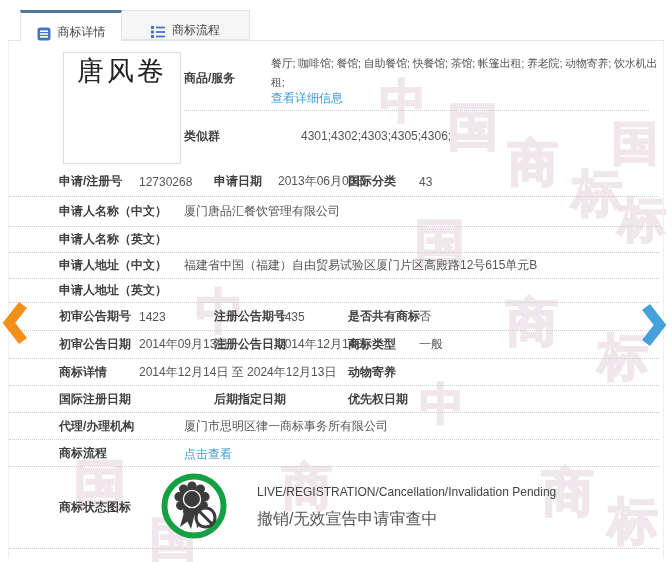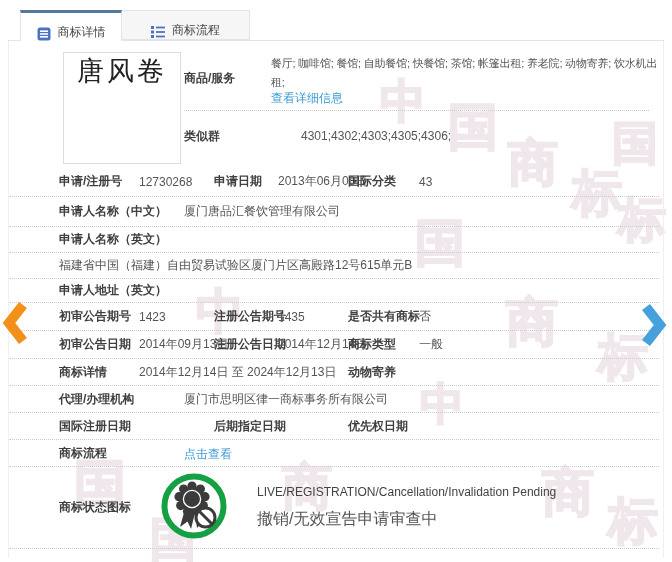--- a/index.html
+++ b/index.html
@@ -143,20 +143,21 @@
       <div class="lbl">申请人名称（中文）</div>
       <div class="val">厦门唐品汇餐饮管理有限公司</div>
     </div>
 
     <div class="row rowf" style="height:26px;">
       <div class="lbl">申请人名称（英文）</div>
       <div class="val"></div>
     </div>
 
     <div class="row rowf" style="height:26px;">
+      <div class="lbl">申请人地址（中文）</div>
       <div class="val">福建省中国（福建）自由贸易试验区厦门片区高殿路12号615单元B</div>
     </div>
 
     <div class="row rowf" style="height:24px;">
       <div class="lbl">申请人地址（英文）</div>
       <div class="val"></div>
     </div>
 
     <div class="row row3" style="height:28px;">
       <div class="lbl">初审公告期号</div>
@@ -176,29 +177,29 @@
       <div class="val">一般</div>
     </div>
 
     <div class="row row3" style="height:27px;">
       <div class="lbl">商标详情</div>
       <div class="val span24">2014年12月14日 至 2024年12月13日</div>
       <div class="lbl">动物寄养</div>
       <div class="val"></div>
     </div>
 
-    <div class="row rowf" style="height:27px;">
-      <div class="lbl">代理/办理机构</div>
-      <div class="val">厦门市思明区律一商标事务所有限公司</div>
-    </div>
-
     <div class="row row3" style="height:27px;">
       <div class="lbl span12">国际注册日期</div>
       <div class="lbl span34">后期指定日期</div>
       <div class="lbl col5">优先权日期</div>
+    </div>
+
+    <div class="row rowf" style="height:27px;">
+      <div class="lbl">代理/办理机构</div>
+      <div class="val">厦门市思明区律一商标事务所有限公司</div>
     </div>
 
     <div class="row rowf" style="height:27px;">
       <div class="lbl">商标流程</div>
       <div><a class="link">点击查看</a></div>
     </div>
 
     <div class="row rowS">
       <div class="lbl">商标状态图标</div>
       <span>

